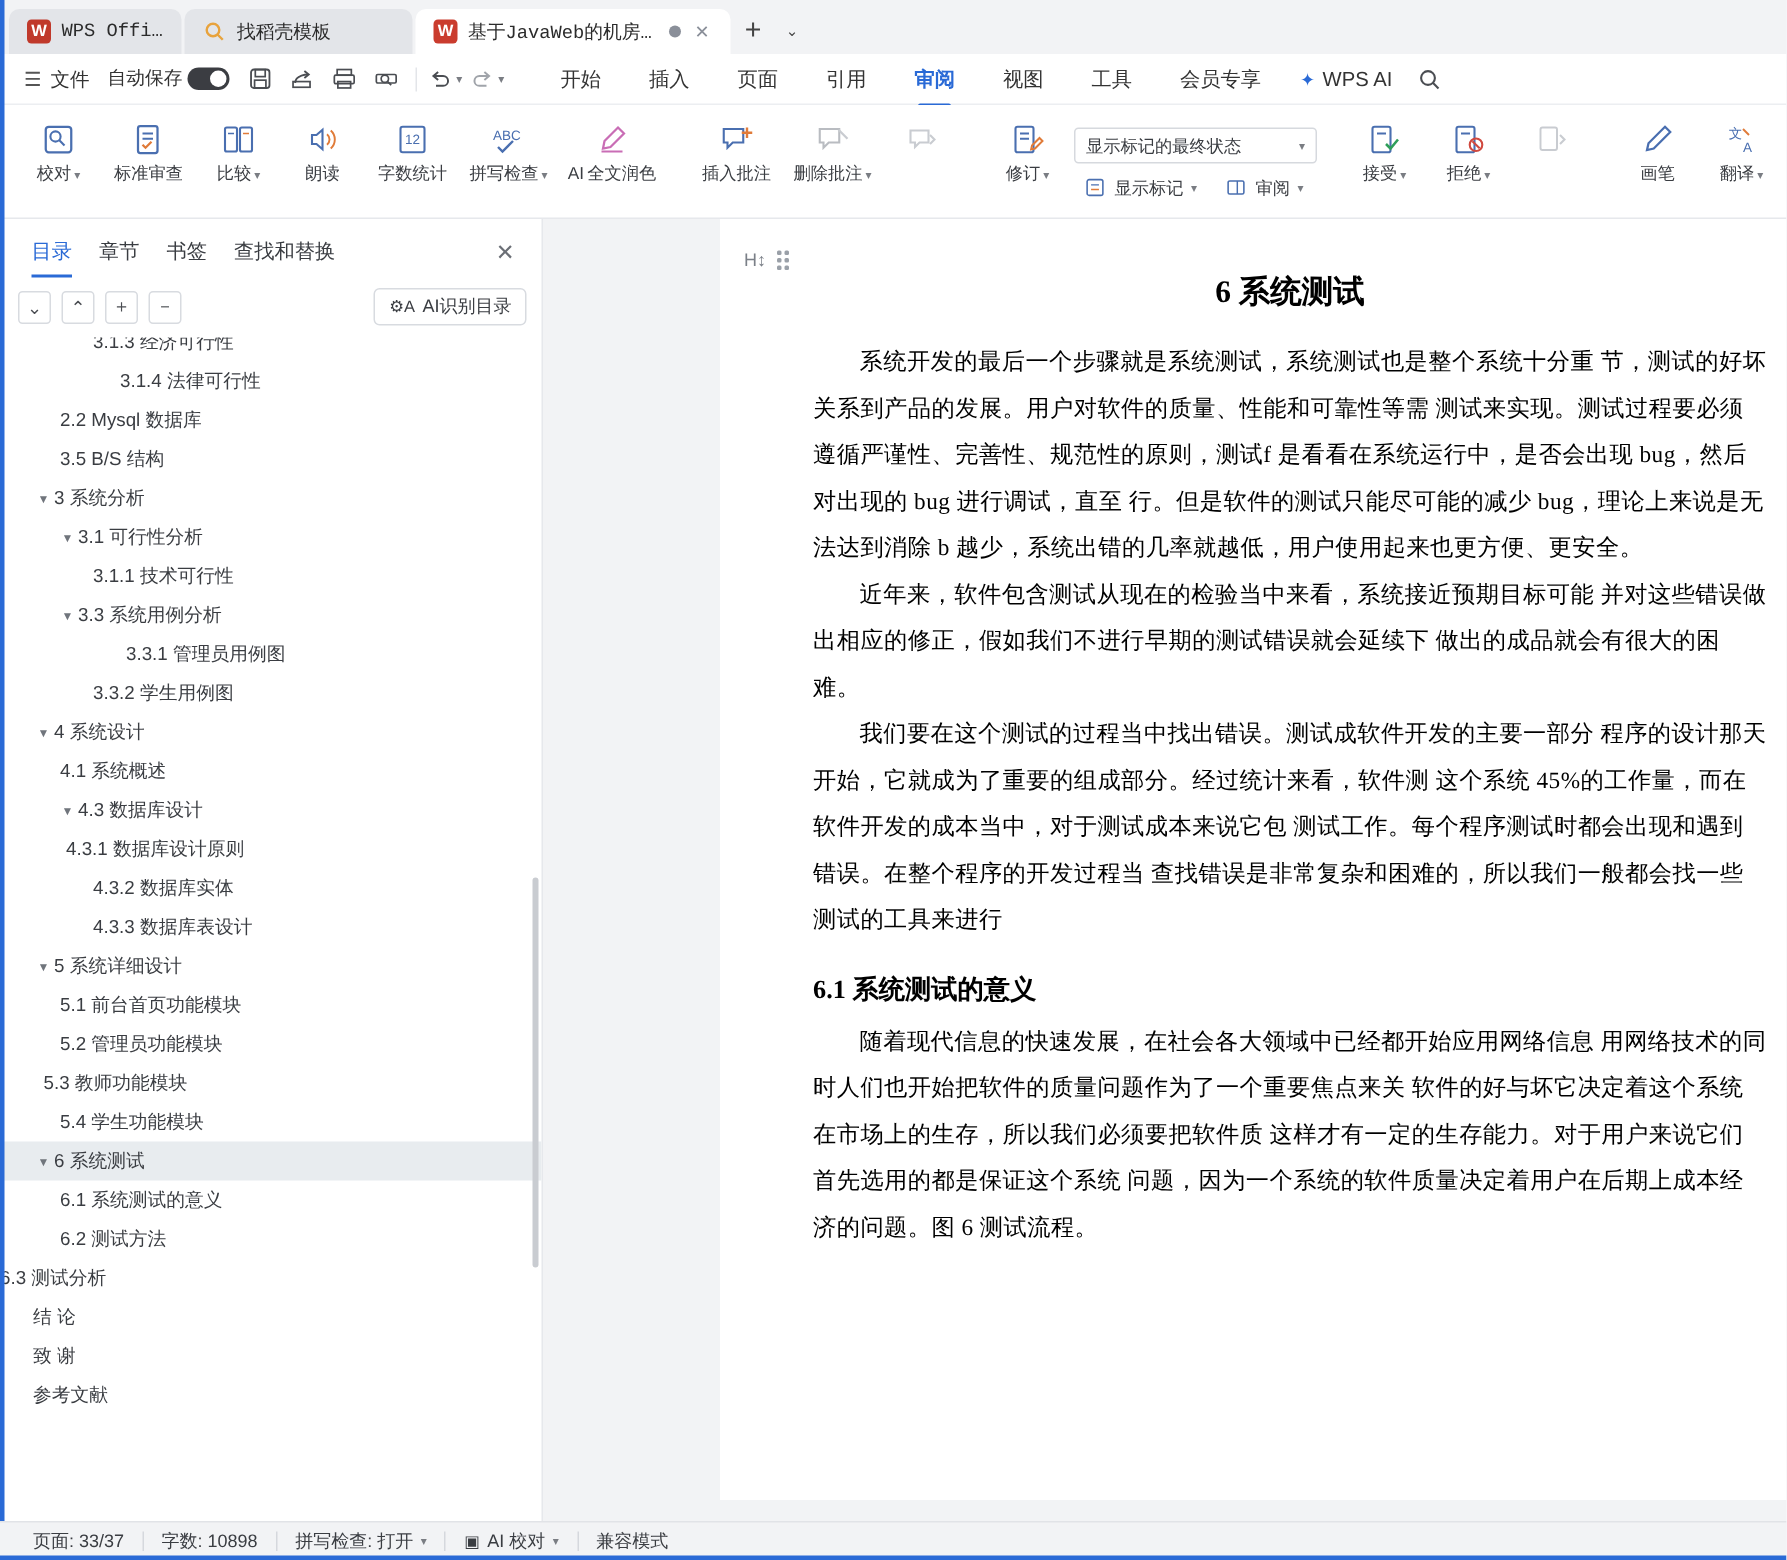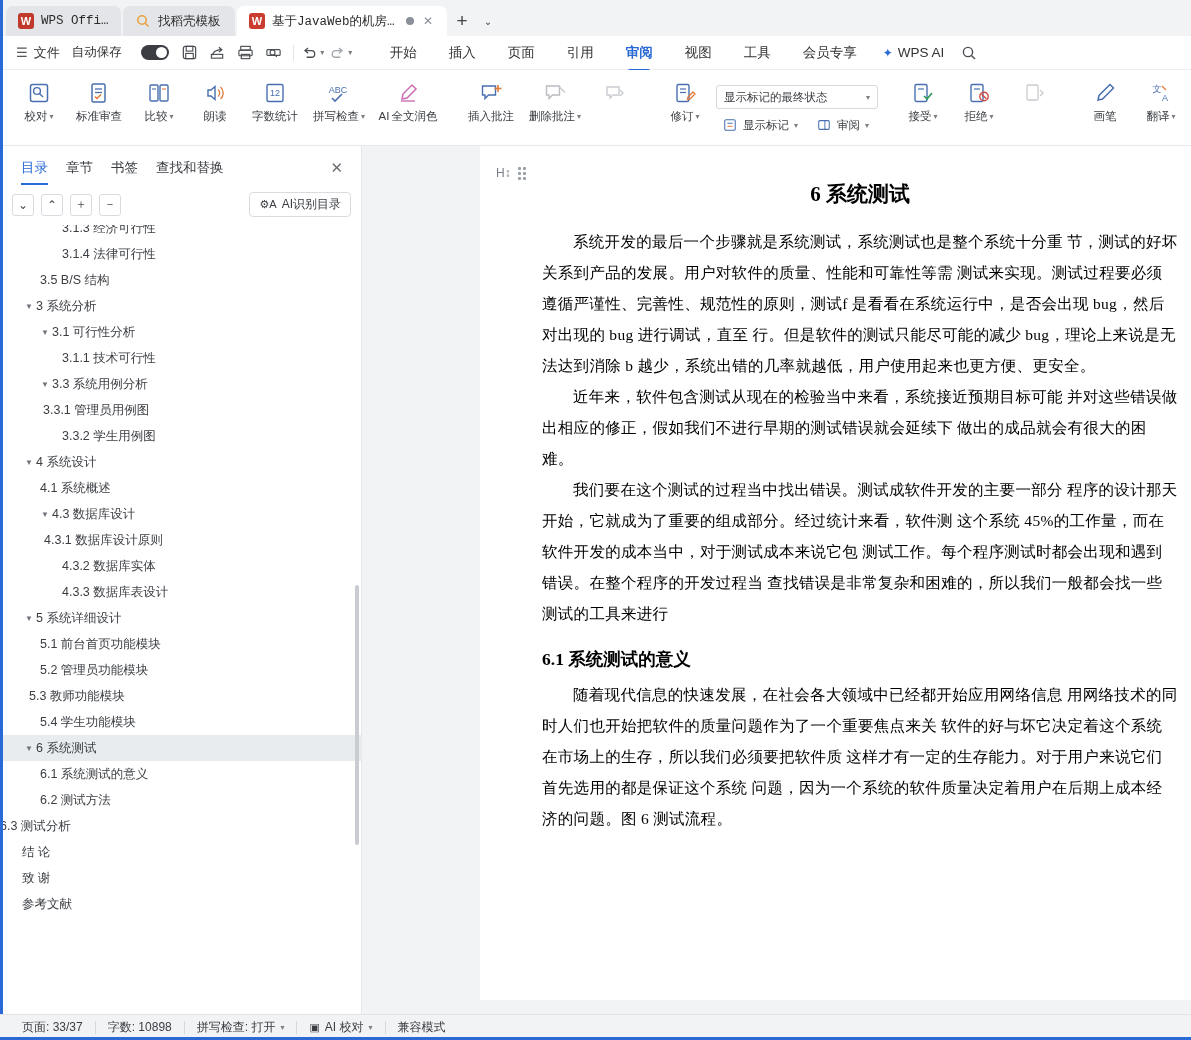--- a/index.html
+++ b/index.html
@@ -37,21 +37,21 @@
   .newtab { width: 26px; height: 30px; display: flex; align-items: center; justify-content: center; font-size: 19px; color: #444; }
   .tabchev { width: 22px; height: 30px; display: flex; align-items: center; justify-content: center; font-size: 10px; color: #444; }
 
   
   .menurow {
     height: 34px; background: #fff; display: flex; align-items: center; gap: 2px; padding: 0 8px;
     border-bottom: 1px solid #eceef1; font-size: 13px; color: #333;
   }
   .mfile { display: flex; align-items: center; gap: 6px; padding: 3px 8px; font-size: 13px; }
   .hamb { font-size: 13px; color: #555; }
-  .autosave { display: flex; align-items: center; gap: 19px; padding: 0 6px 0 2px; font-size: 12.5px; color: #333;}
+  .autosave { display: flex; align-items: center; gap: 3px; padding: 0 6px 0 2px; font-size: 12.5px; color: #333;}
   .switch { width: 28px; height: 15px; border-radius: 8px; background: #3b3d42; position: relative; }
   .switch::after { content:""; position: absolute; right: 2px; top: 2px; width: 11px; height: 11px; border-radius: 50%; background: #fff; }
   .qicon { width: 26px; height: 26px; display: flex; align-items: center; justify-content: center; color: #4a4d52; }
   .qsep { width: 1px; height: 16px; background: #e3e5e9; margin: 0 4px; }
   .undo { display: flex; align-items: center; gap: 2px; color: #4a4d52; }
   .caret { font-size: 8px; color: #7a7d83; }
   .ribbon-tabs { display: flex; align-items: center; gap: 0; margin-left: 18px; }
   .rtab { padding: 4px 16px; font-size: 13.5px; color: #333; position: relative; }
   .rtab.active { color: #2a6ad6; font-weight: bold; }
   .rtab.active::after { content:""; position: absolute; left: 50%; transform: translateX(-50%); bottom: -6px; width: 22px; height: 2.5px; background: #2a6ad6; border-radius: 2px; }
@@ -133,21 +133,21 @@
 </head>
 <body>
 
 <div class="app">
 
   <div class="tabbar">
     <div class="tab inactive" style="width:115px">
       <span class="wpsmark">W</span>
       <span class="label">WPS Office</span>
     </div>
-    <div class="tab inactive" style="width:112px">
+    <div class="tab inactive" style="width:152px">
       <span class="findicon">
         <svg width="14" height="14" viewBox="0 0 14 14">
             <circle cx="6" cy="6" r="4.2" fill="none" stroke="#e8a33d" stroke-width="1.6"></circle>
             <line x1="9" y1="9" x2="12.5" y2="12.5" stroke="#e8a33d" stroke-width="1.6"></line>
           </svg>
       </span>
       <span class="label">找稻壳模板</span>
     </div>
     <div class="tab active" style="width:214px">
       <span class="wlogo">W</span>
@@ -505,42 +505,45 @@
         <div class="airec">
           <span style="font-size:11px;color:#3a3d42">⚙A</span>
           <span>AI识别目录</span>
         </div>
       </div>
 
       <div class="toc">
         <div class="toc-row" style="padding-left:62px;margin-top:-12px">
           <span class="txt">3.1.3 经济可行性</span>
         </div>
-        <div class="toc-row" style="padding-left:62px">
+        <div class="toc-row" style="padding-left:80px">
           <span class="txt">3.1.4 法律可行性</span>
+        </div>
+        <div class="toc-row" style="padding-left:40px">
+          <span class="txt">2.2 Mysql 数据库</span>
         </div>
         <div class="toc-row" style="padding-left:40px">
           <span class="txt">3.5 B/S 结构</span>
         </div>
         <div class="toc-row" style="padding-left:22px">
           <span class="tw">▼</span>
           <span class="txt">3 系统分析</span>
         </div>
         <div class="toc-row" style="padding-left:38px">
           <span class="tw">▼</span>
           <span class="txt">3.1 可行性分析</span>
         </div>
         <div class="toc-row" style="padding-left:62px">
           <span class="txt">3.1.1 技术可行性</span>
         </div>
         <div class="toc-row" style="padding-left:38px">
           <span class="tw">▼</span>
           <span class="txt">3.3 系统用例分析</span>
         </div>
-        <div class="toc-row" style="padding-left:43px">
+        <div class="toc-row" style="padding-left:84px">
           <span class="txt">3.3.1 管理员用例图</span>
         </div>
         <div class="toc-row" style="padding-left:62px">
           <span class="txt">3.3.2 学生用例图</span>
         </div>
         <div class="toc-row" style="padding-left:22px">
           <span class="tw">▼</span>
           <span class="txt">4 系统设计</span>
         </div>
         <div class="toc-row" style="padding-left:40px">

